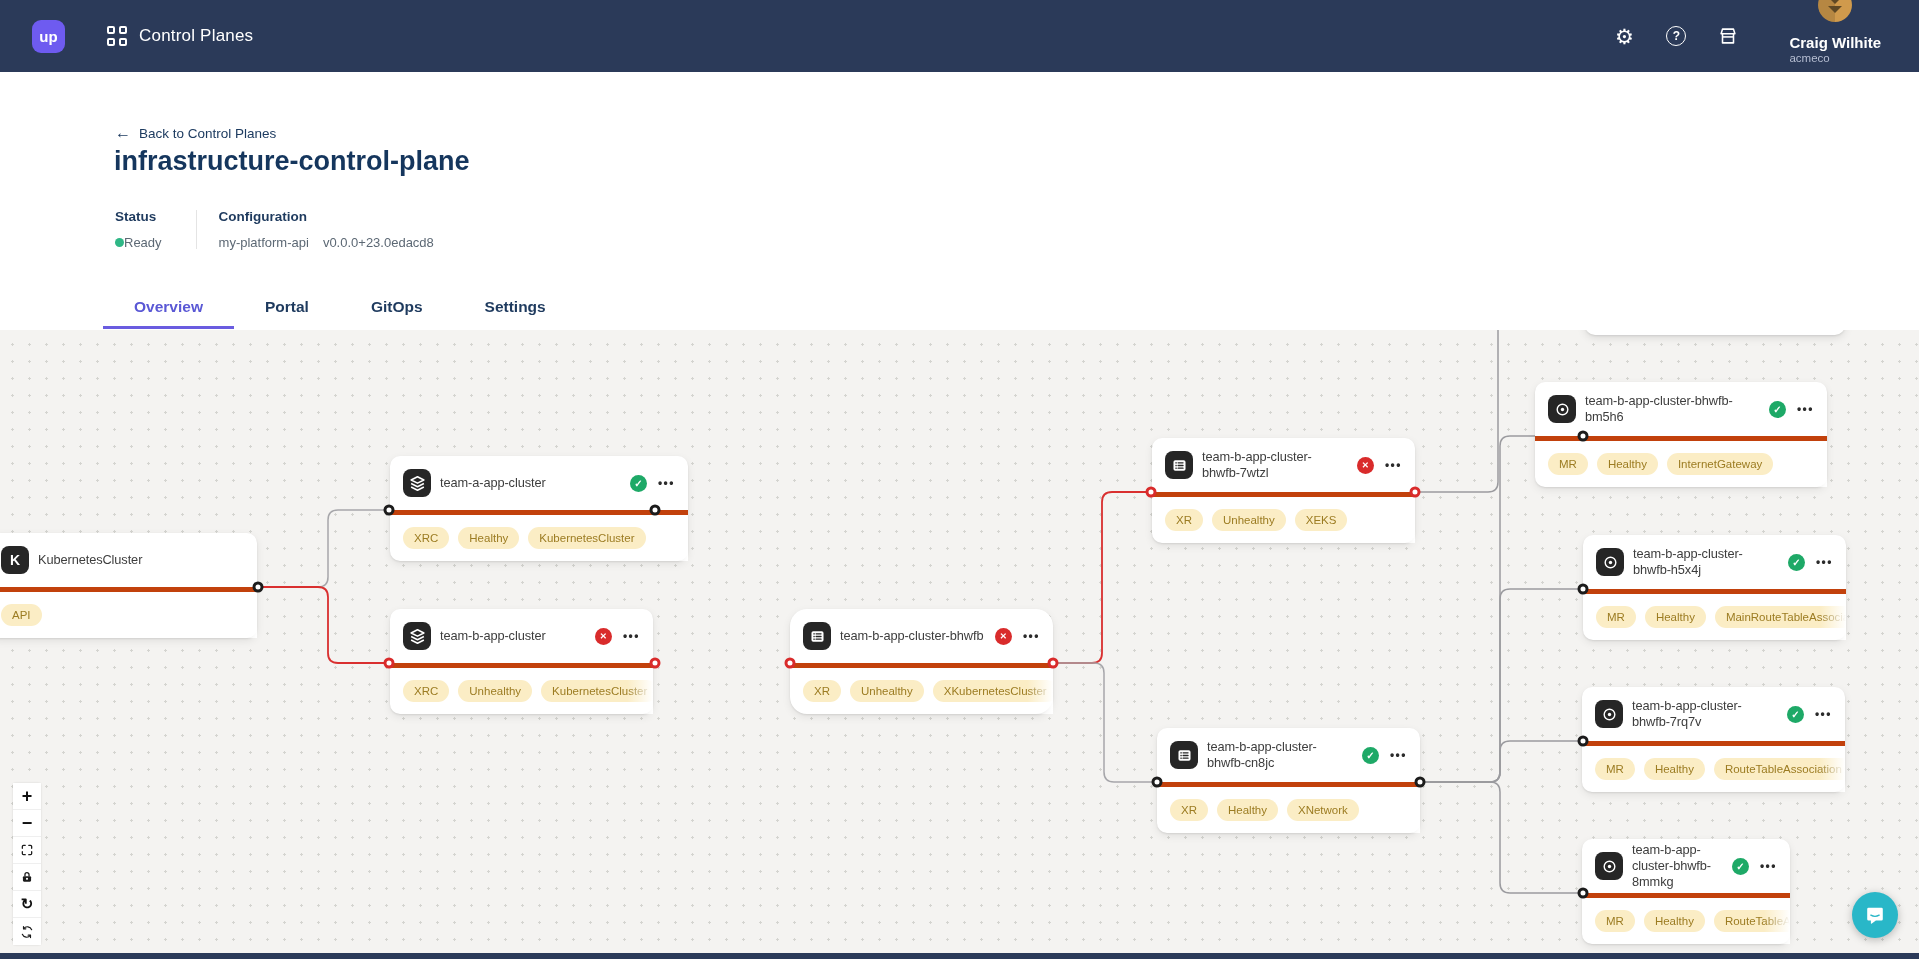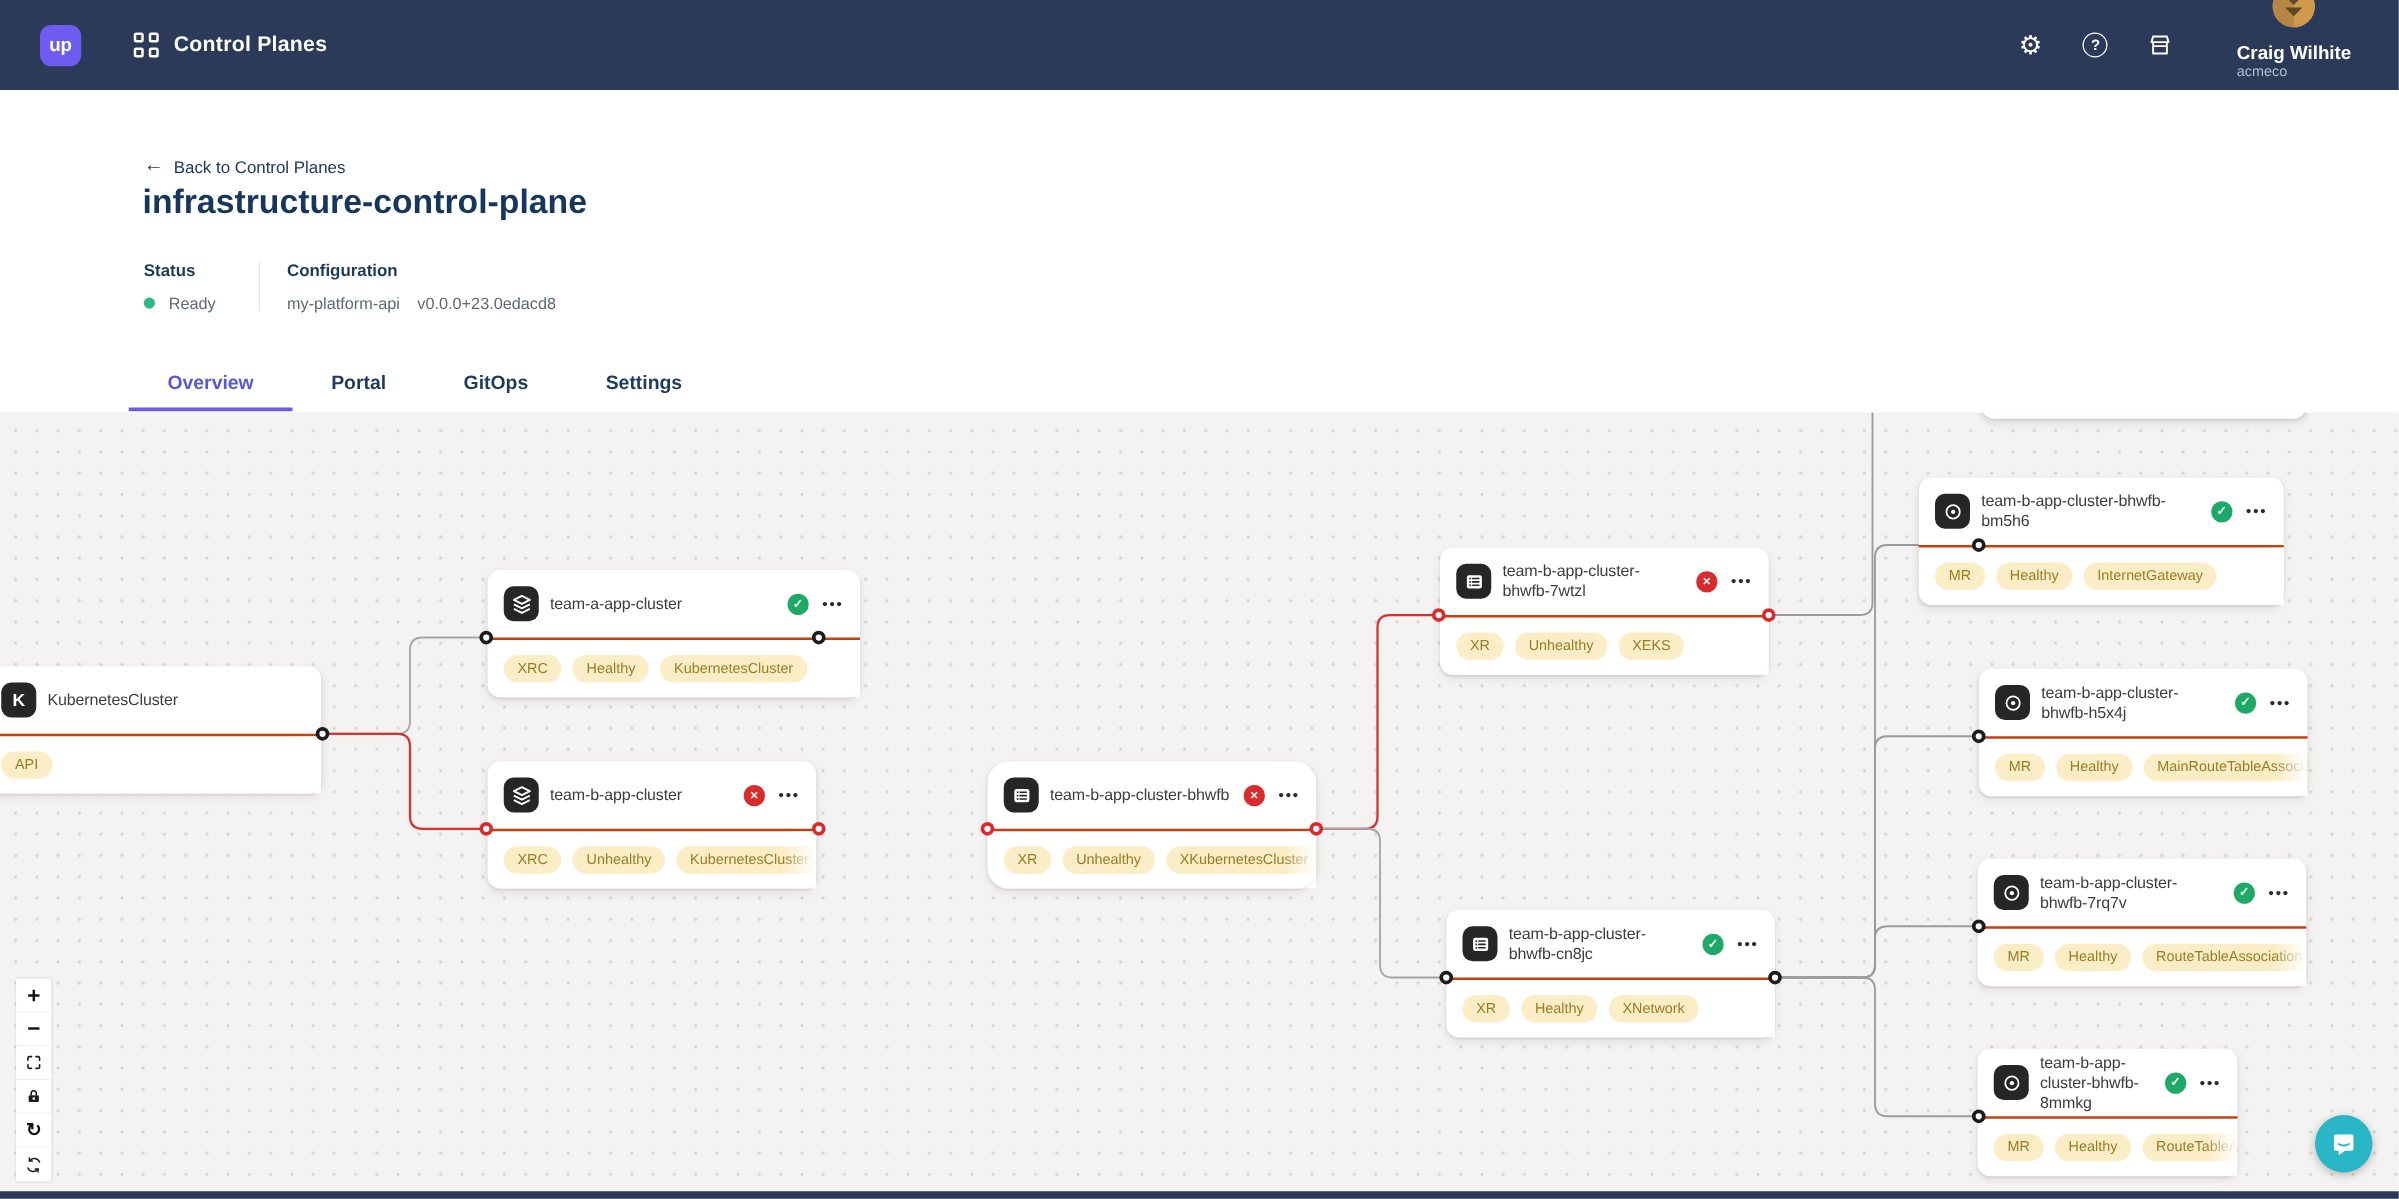--- a/index.html
+++ b/index.html
@@ -6,21 +6,21 @@
   html,body { width:1919px; height:959px; overflow:hidden; background:#fff;
     font-family:"Liberation Sans", sans-serif; }
 
   
   .navbar { position:absolute; top:0; left:0; width:1919px; height:72px;
     background:#2b3a59; display:flex; align-items:center; padding:0 38px 0 32px; z-index:40; }
   .logo { width:33px; height:33px; background:#6e5bf0; border-radius:9px; color:#fff;
     font-weight:bold; font-size:15px; display:flex; align-items:center; justify-content:center; }
   .grid-icon { display:grid; grid-template-columns:8px 8px; grid-gap:4px; margin-left:42px; }
   .grid-icon span { width:8px; height:8px; border:2px solid #fff; border-radius:2px; }
-  .nav-title { color:#fff; font-weight:bold; font-size:17px; margin-left:12px; letter-spacing:.2px; }
+  .nav-title { color:#fff; font-weight:normal; font-size:17px; margin-left:12px; letter-spacing:.2px; }
   .nav-right { margin-left:auto; display:flex; align-items:center; gap:26px; }
   .nav-ic { width:26px; height:26px; display:flex; align-items:center; justify-content:center;
     color:#fff; cursor:pointer; }
   .gear-g { font-size:21px; line-height:1; }
   .help-g { width:20px; height:20px; border:1.8px solid #fff; border-radius:50%;
     font-size:12px; font-weight:bold; display:flex; align-items:center; justify-content:center; }
   .user { display:flex; align-items:center; gap:12px; margin-left:22px; cursor:pointer;flex-direction:column; }
   .avatar { width:34px; height:34px; border-radius:50%; background:#d09a4c; position:relative; overflow:hidden; }
   .avatar::before { content:""; position:absolute; left:0; top:0; width:50%; height:100%; background:rgba(0,0,0,.12); }
   .avatar .chev1,.avatar .chev2 { position:absolute; left:50%; transform:translateX(-50%);
@@ -34,21 +34,21 @@
     border-top:7px solid #fff; margin-left:6px; }
 
   
   .back { position:absolute; top:124px; left:115px; display:flex; align-items:center; gap:8px;
     color:#1d3b60; font-size:13.5px; cursor:pointer; }
   .back .arr { font-size:16px; }
   .page-title { position:absolute; top:146px; left:114px; font-size:27px; font-weight:bold; color:#15365d; }
   .meta { position:absolute; top:210px; left:115px; display:flex; }
   .meta-col { line-height:1; }
   .meta-label { font-size:13.5px; font-weight:bold; color:#1e3a5e; margin-bottom:12px; }
-  .meta-val { font-size:13px; color:#5c6874; display:flex; align-items:center; gap:11px; }
+  .meta-val { font-size:13px; color:#5c6874; display:flex; align-items:center; gap:0; }
   .meta-sep { width:1px; background:#e4e4e4; margin:0 22px 0 34px; }
   .dot-green { width:9px; height:9px; border-radius:50%; background:#2fb786; }
   .cfg-vals { display:flex; gap:14px; }
 
   
   .tabs { position:absolute; top:287px; left:103px; display:flex; }
   .tab { height:42px; padding:0 31px; display:flex; align-items:center; font-size:15.5px;
     font-weight:bold; color:#1e3a5e; cursor:pointer; border-bottom:3px solid transparent; }
   .tab.active { color:#5a58d5; border-bottom-color:#6a5ce0; }
 
@@ -67,21 +67,21 @@
   .node-icon svg { width:17px; height:17px; }
   .node-title { flex:1 1 auto; font-size:12.8px; letter-spacing:-0.1px; color:#3d3d3d; line-height:1.25;
     word-break:break-word; }
   .st { flex:0 0 17px; width:17px; height:17px; border-radius:50%; color:#fff; font-size:10px;
     display:flex; align-items:center; justify-content:center; }
   .st.healthy { background:#1ea967; } .st.healthy::before { content:"\2713"; font-weight:bold; }
   .st.unhealthy { background:#d92b2b; } .st.unhealthy::before { content:"\2715"; font-weight:bold; font-size:8.5px; }
   .node-menu { flex:0 0 auto; color:#2b2b2b; font-size:12px; letter-spacing:1.5px; font-weight:bold;
     cursor:pointer; padding-left:2px; }
   .node-menu::before { content:"\2022\2022\2022"; }
-  .node-badges { border-top:2px solid #c2410c; padding:12px 13px; display:flex; gap:9px;
+  .node-badges { border-top:5px solid #c2410c; padding:12px 13px; display:flex; gap:9px;
     overflow:hidden; position:relative; }
   .badge { background:#fbedc5; color:#9c7c22; font-size:11.5px; padding:5px 11px;
     border-radius:12px; white-space:nowrap; }
   .badges-fade { position:absolute; right:0; top:0; bottom:0; width:26px;
     background:linear-gradient(90deg, rgba(255,255,255,0), #fff); pointer-events:none; }
 
   .handle { position:absolute; width:11px; height:11px; border-radius:50%; background:#fff;
     border:3px solid #1c1c1c; transform:translate(-50%,-50%); z-index:5; }
   .handle.red { border-color:#d92b2b; }
 

